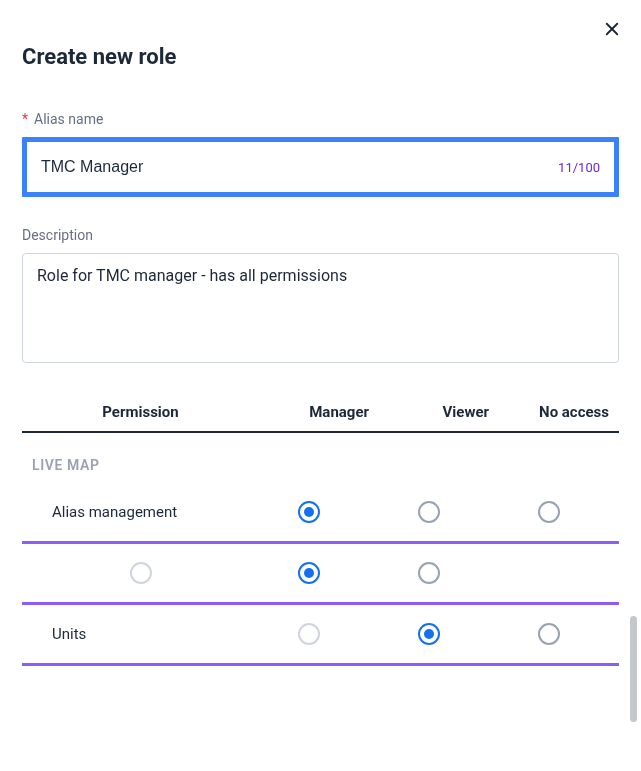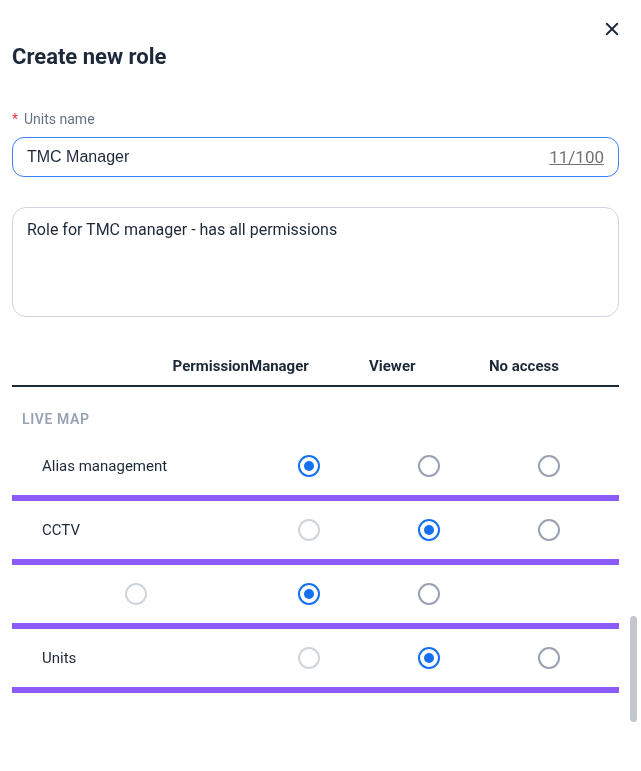--- a/index.html
+++ b/index.html
@@ -17,21 +17,21 @@
       right: 18px;
       width: 22px;
       height: 22px;
       cursor: pointer;
       display: flex;
       align-items: center;
       justify-content: center;
     }
     .close-btn svg { width: 18px; height: 18px; }
     .content {
-      padding: 44px 22px 0 12px;
+      padding: 44px 22px 0 22px;
     }
     .title {
       font-size: 22px;
       font-weight: 700;
       color: #1d2939;
       margin-bottom: 42px;
     }
     .field-group { margin-bottom: 30px; }
     .label-row {
       margin-bottom: 10px;
@@ -39,43 +39,42 @@
       align-items: center;
       gap: 6px;
     }
     .req { color: #e63946; font-size: 14px; }
     .field-label {
       font-size: 14px;
       color: #667085;
     }
     .input-wrapper {
       position: relative;
-      border: 1px solid #3b82f6;
-      border-radius: 12px;
+      border: 5px solid #3b82f6;
+      border-radius: 1px;
       display: flex;
       align-items: center;
       padding: 0 14px;
-      height: 40px;
+      height: 60px;
     }
     .text-input {
       flex: 1;
       border: none;
       outline: none;
       font-size: 16px;
       color: #1d2939;
       background: transparent;
     }
     .char-count {
-      font-size: 17px;
-      color: #737373;
-      text-decoration: underline;
+      font-size: 13px;
+      color: #6d28d9;
     }
     .textarea-wrapper {
       border: 1px solid #d0d5dd;
-      border-radius: 14px;
+      border-radius: 4px;
       padding: 12px 14px;
       min-height: 110px;
     }
     .textarea {
       width: 100%;
       border: none;
       outline: none;
       font-size: 16px;
       color: #1d2939;
       font-family: inherit;
@@ -88,37 +87,37 @@
     .perm-header {
       display: grid;
       grid-template-columns: 1fr 120px 120px 120px;
       padding: 10px 10px;
       border-bottom: 2px solid #1d2939;
     }
     .perm-header .col {
       font-size: 15px;
       font-weight: 700;
       color: #1d2939;
-      text-align: left;
-    }
-    .perm-header .col:first-child { text-align: right; }
+      text-align: right;
+    }
+    .perm-header .col:first-child { text-align: center; }
     .section-label {
       font-size: 14px;
       letter-spacing: 0.6px;
       color: #98a2b3;
       font-weight: 600;
       text-transform: uppercase;
       padding: 24px 10px 10px 10px;
     }
     .perm-row {
       display: grid;
       grid-template-columns: 1fr 120px 120px 120px;
       align-items: center;
       padding: 18px 10px;
-      border-bottom: 6px solid #8b5cf6;
+      border-bottom: 3px solid #8b5cf6;
     }
     .perm-name {
       font-size: 15px;
       color: #1d2939;
       padding-left: 20px;
     }
     .radio-cell {
       display: flex;
       justify-content: center;
       align-items: center;
@@ -163,29 +162,32 @@
     <line x1="19" y1="5" x2="5" y2="19"></line>
   </svg>
 </div>
 
 <div class="content">
   <h1 class="title">Create new role</h1>
 
   <div class="field-group">
     <div class="label-row">
       <span class="req">*</span>
-      <span class="field-label">Units name</span>
+      <span class="field-label">Alias name</span>
     </div>
     <div class="input-wrapper">
       <input type="text" class="text-input" value="TMC Manager" style="">
       <span class="char-count">11/100</span>
     </div>
   </div>
 
   <div class="field-group">
+    <div class="label-row">
+      <span class="field-label">Description</span>
+    </div>
     <div class="textarea-wrapper">
       <textarea class="textarea" style="">Role for TMC manager - has all permissions</textarea>
     </div>
   </div>
 
   <div class="perm-table">
     <div class="perm-header">
       <div class="col">Permission</div>
       <div class="col">Manager</div>
       <div class="col">Viewer</div>
@@ -203,34 +205,20 @@
             </div>
           </div>
           <div class="radio-cell">
             <div class="radio"></div>
           </div>
           <div class="radio-cell">
             <div class="radio"></div>
           </div>
         </div>
         <div class="perm-row">
-          <div class="perm-name">CCTV</div>
-          <div class="radio-cell">
-            <div class="radio disabled"></div>
-          </div>
-          <div class="radio-cell">
-            <div class="radio selected">
-              <div class="dot"></div>
-            </div>
-          </div>
-          <div class="radio-cell">
-            <div class="radio"></div>
-          </div>
-        </div>
-        <div class="perm-row">
           <div class="radio-cell">
             <div class="radio disabled"></div>
           </div>
           <div class="radio-cell">
             <div class="radio selected">
               <div class="dot"></div>
             </div>
           </div>
           <div class="radio-cell">
             <div class="radio"></div>

